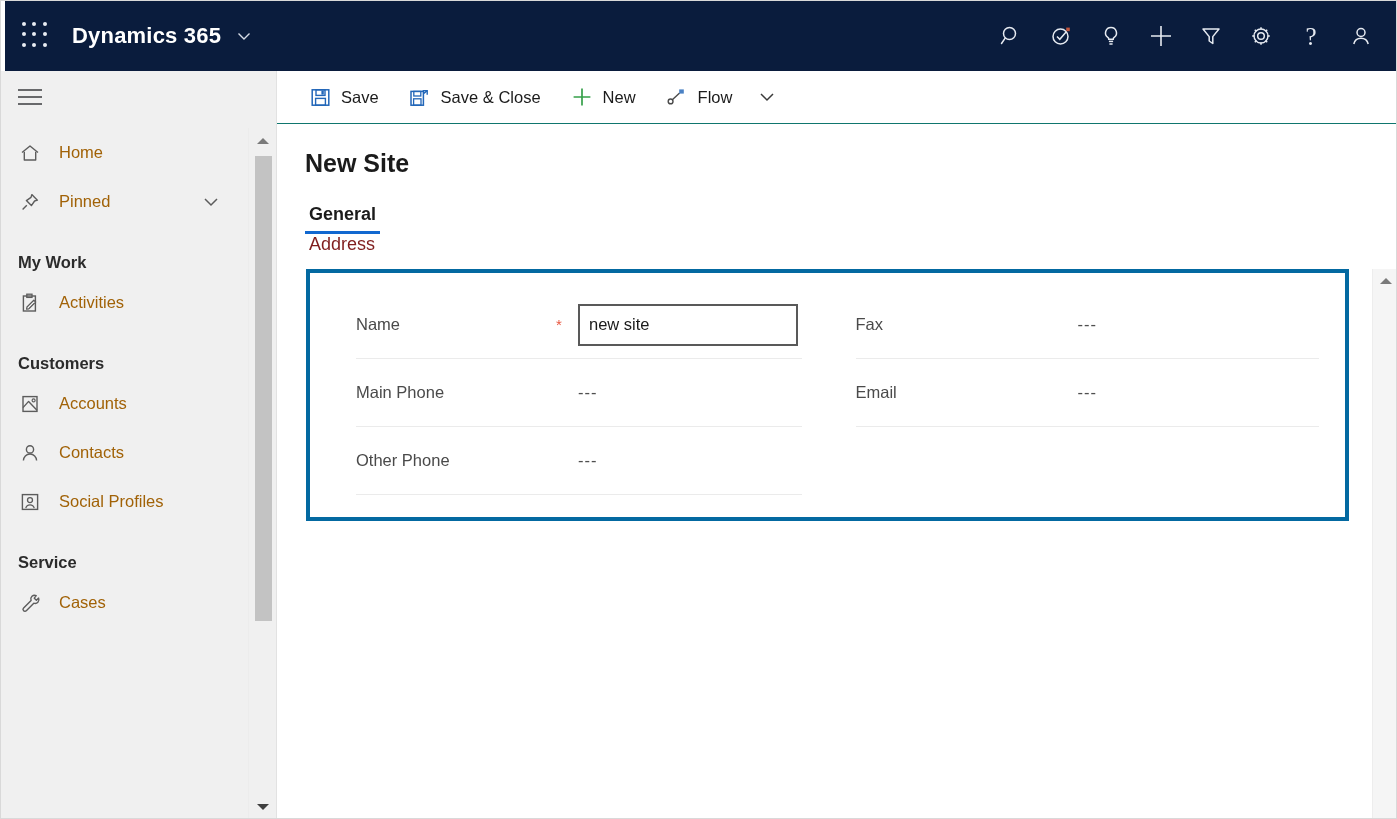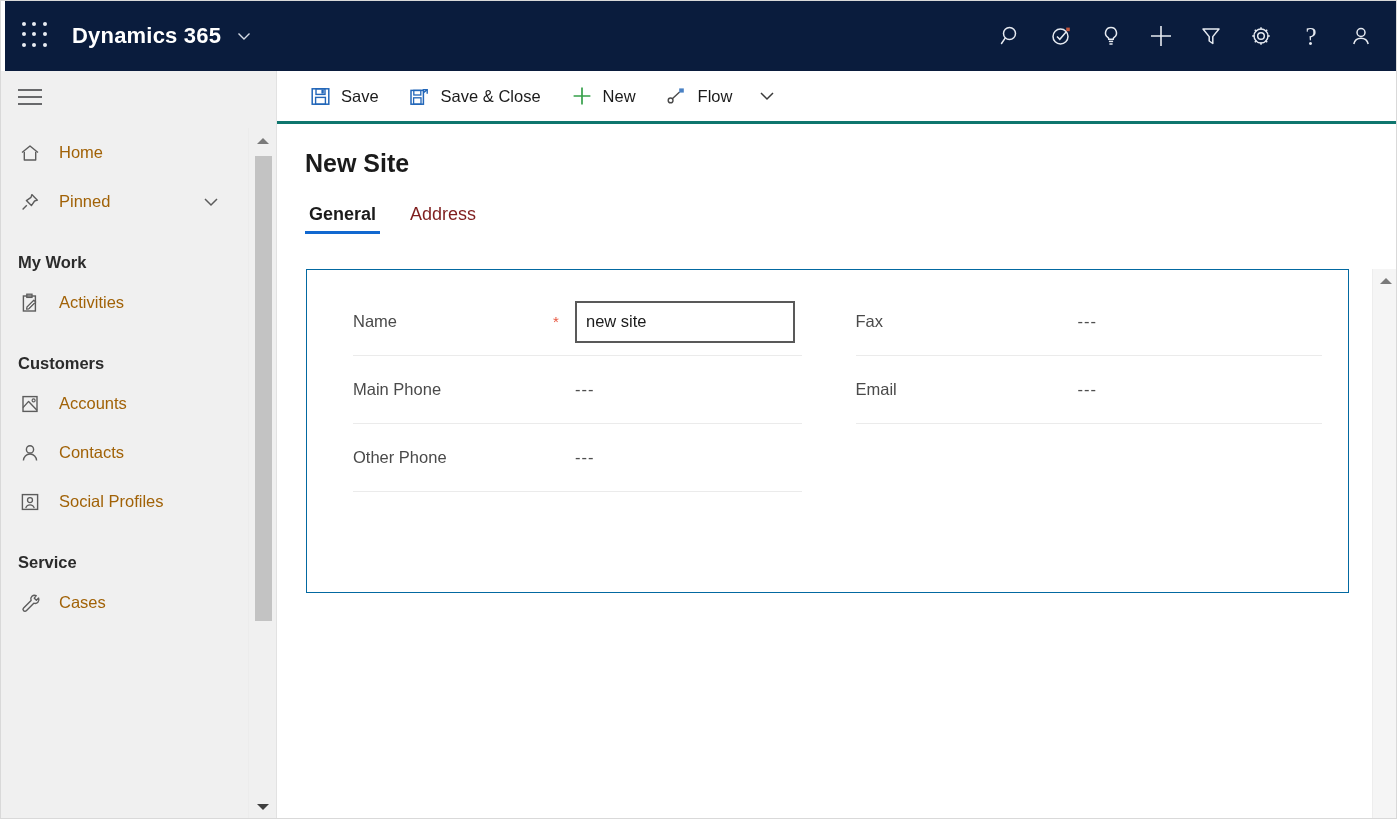--- a/index.html
+++ b/index.html
@@ -159,21 +159,21 @@
     background: #c3c3c3;
     cursor: pointer;
   }
 
   
   .cmdbar {
     position: absolute;
     top: 70px; left: 276px;
     width: 1121px; height: 53px;
     background: #ffffff;
-    border-bottom: 3px solid #0f766e;
+    border-bottom: 1px solid #0f766e;
     display: flex; align-items: center;
     padding-left: 20px;
   }
   .cmd-btn {
     display: flex; align-items: center;
     height: 40px;
     padding: 0 12px;
     margin-right: 6px;
     cursor: pointer;
     color: #1b1b1b;
@@ -203,21 +203,21 @@
   .form-title {
     position: absolute;
     top: 25px; left: 28px;
     font-size: 25px;
     font-weight: bold;
     color: #1b1b1b;
   }
   .tabs {
     position: absolute;
     top: 80px; left: 28px;
-    display: flex; align-items: flex-start;
+    display: flex; align-items: flex-start; flex-direction: column;
   }
   .tab {
     font-size: 18px;
     color: #7f1d1d;
     padding: 0 4px 9px 4px;
     margin-right: 26px;
     cursor: pointer;
     position: relative;
     white-space: nowrap;
   }
@@ -229,22 +229,22 @@
     content: "";
     position: absolute;
     left: 0; right: 0; bottom: 0;
     height: 3px;
     background: #1168d0;
   }
 
   .section-card {
     position: absolute;
     top: 145px; left: 29px;
-    width: 1043px; height: 324px;
-    border: 1px solid #0369a1;
+    width: 1043px; height: 252px;
+    border: 4px solid #0369a1;
     background: #fff;
     display: flex;
   }
   .col {
     width: 50%;
     padding: 18px 26px 0 22px;
   }
   .col.left { padding-left: 46px; }
   .col.right { padding-left: 28px; }
   .field {

